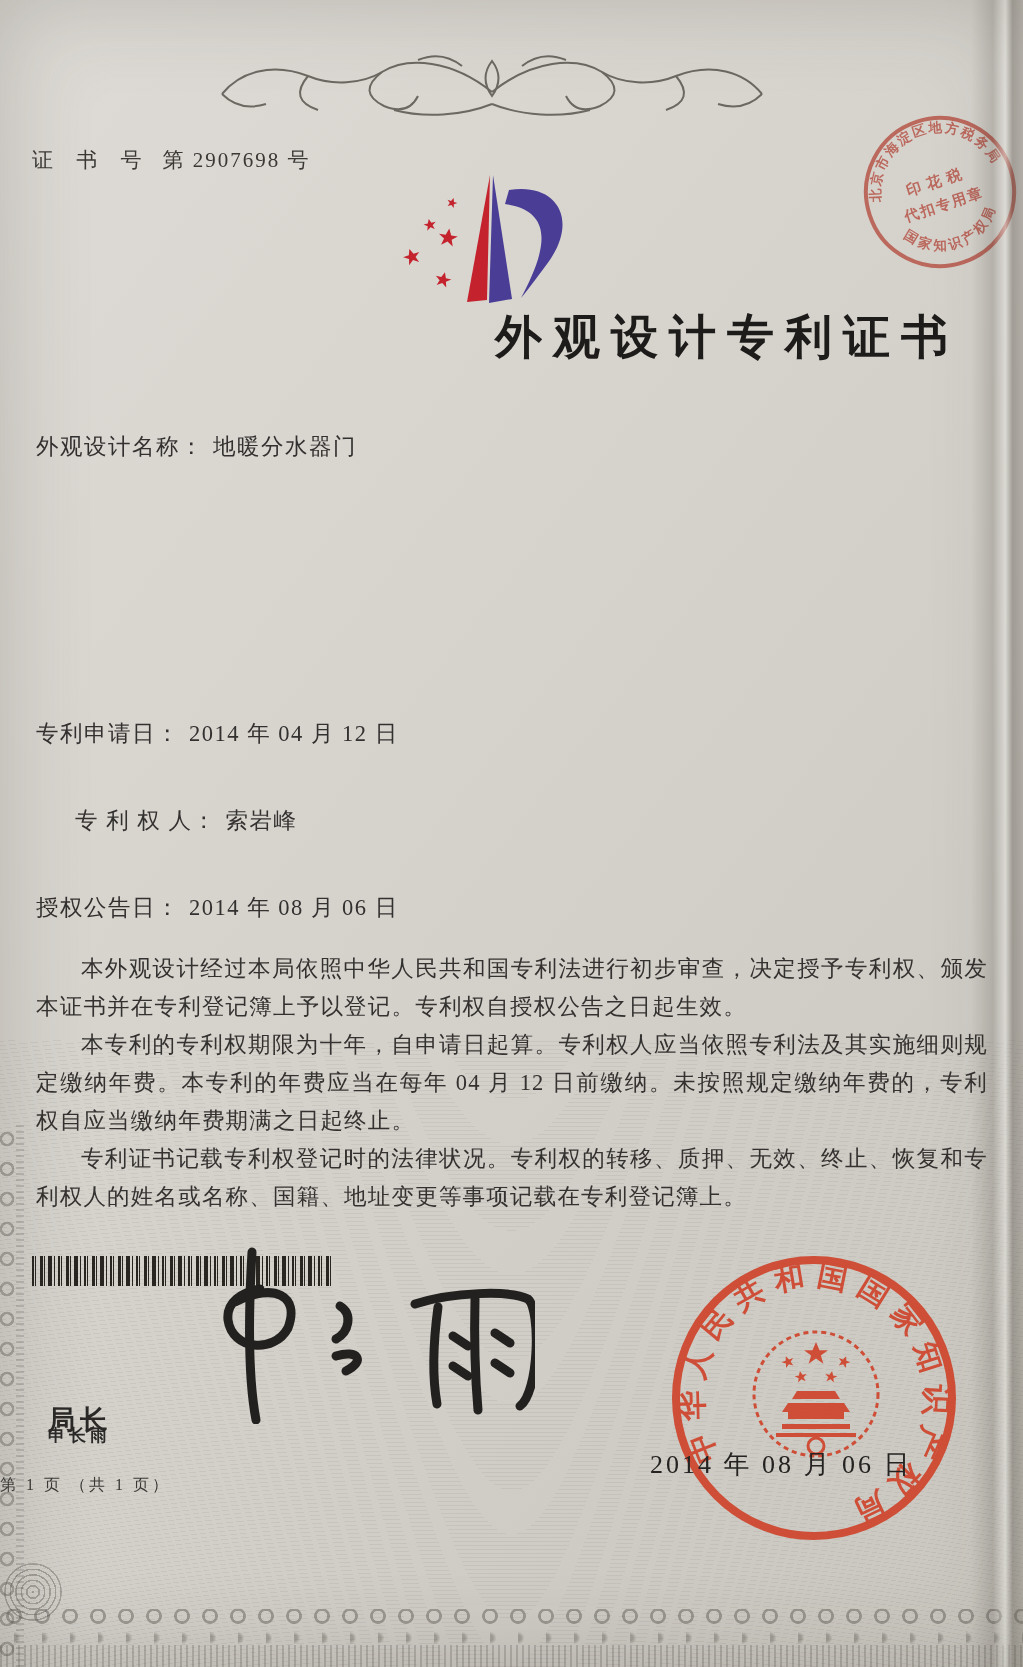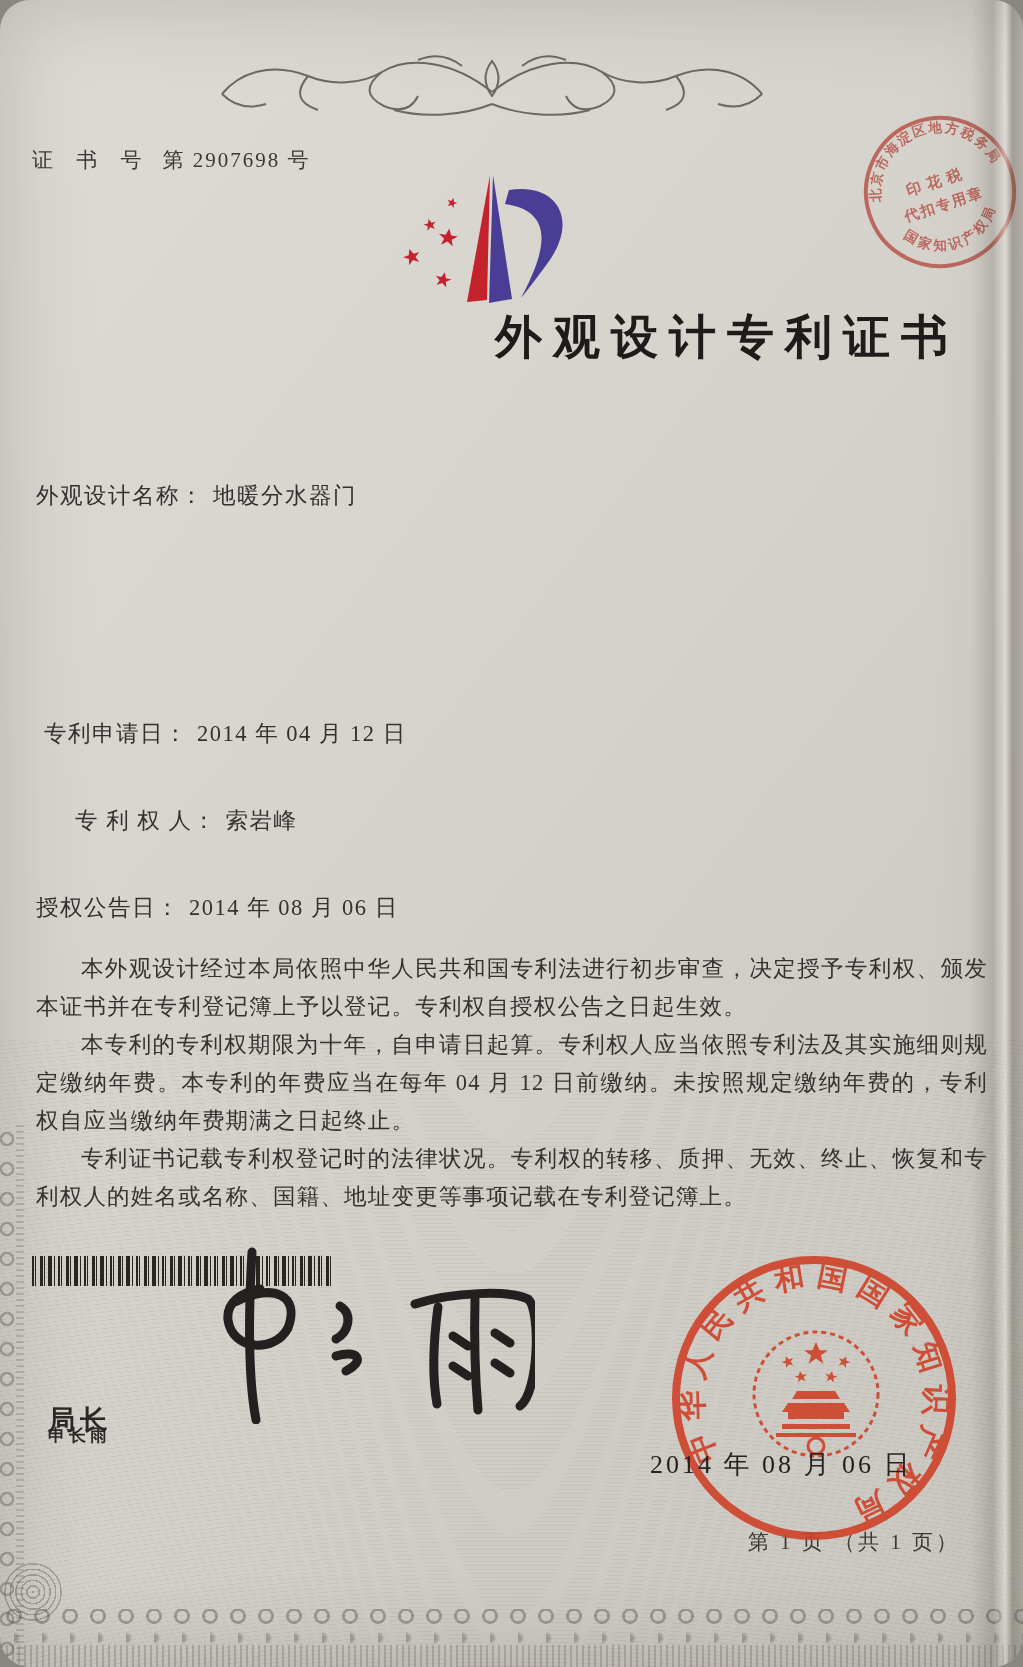--- a/index.html
+++ b/index.html
@@ -1,19 +1,19 @@
 <!DOCTYPE html>
 <html><head>
 <meta charset="utf-8">
 <style>
   html,body{margin:0;padding:0;background:#8a8780;}
   .page{
     position:relative;width:1023px;height:1667px;overflow:hidden;
     background:linear-gradient(128deg,#dedbd6 0%,#d8d5cf 34%,#d2cfc9 62%,#c9c6bf 100%);
-    font-family:"Liberation Serif","DejaVu Serif",serif;color:#2e2c29;border-radius:30px;
+    font-family:"Liberation Serif","DejaVu Serif",serif;color:#2e2c29;
   }
   .waves{position:absolute;left:0;top:1040px;width:100%;height:627px;pointer-events:none;
     background:repeating-radial-gradient(130% 95% at 50% 170%,rgba(108,104,96,.10) 0 1.5px,rgba(0,0,0,0) 1.5px 9px);}
   .lace-bottom{position:absolute;left:0;right:0;bottom:0;height:58px;opacity:.8;pointer-events:none;
     background-image:
       radial-gradient(circle 10px at 14px 7px,rgba(0,0,0,0) 5px,rgba(86,83,77,.55) 5.5px,rgba(86,83,77,.55) 7.5px,rgba(0,0,0,0) 8.2px),
       radial-gradient(circle 8px at 0px 23px,rgba(86,83,77,.45) 3px,rgba(0,0,0,0) 6.5px),
       repeating-linear-gradient(90deg,rgba(86,83,77,.32) 0 2px,rgba(0,0,0,0) 2px 6px);
     background-size:28px 30px,28px 30px,100% 22px;
     background-position:0 0,14px 6px,0 36px;
@@ -38,21 +38,21 @@
 
   .taxstamp{position:absolute;left:860px;top:112px;width:160px;height:160px;transform:rotate(-18deg);opacity:.85;}
 
   .logo{position:absolute;left:395px;top:168px;width:200px;height:140px;}
 
   .title{position:absolute;left:0;top:306px;width:100%;box-sizing:border-box;padding-right:64px;margin:0;
     text-align:right;font-size:47px;font-weight:bold;letter-spacing:11px;color:#1d1c1a;white-space:nowrap;}
 
   .field{position:absolute;left:36px;font-size:22.5px;letter-spacing:1.5px;color:#333130;white-space:nowrap;}
   .field .fvalue{margin-left:9px;}
-  .f1{top:480px;} .f2{top:546px;} .f3{top:632px;} .f4{top:718px;margin-left:8px;} .f5{top:805px;margin-left:39px;} .f6{top:892px;}
+  .f1{top:431px;} .f2{top:546px;} .f3{top:632px;} .f4{top:718px;} .f5{top:805px;margin-left:39px;} .f6{top:892px;}
 
   .bodytext{position:absolute;left:36px;top:950px;width:952px;font-size:22.5px;line-height:38px;
     letter-spacing:1.2px;text-align:justify;color:#343230;}
   .bodytext p{margin:0;text-indent:2em;}
 
   .barcode{position:absolute;left:32px;top:1256px;width:302px;height:30px;opacity:.9;
     background:repeating-linear-gradient(90deg,
       #16130f 0 2px,rgba(0,0,0,0) 2px 3px,
       #16130f 3px 4px,rgba(0,0,0,0) 4px 8px,
       #16130f 8px 11px,rgba(0,0,0,0) 11px 12px,
@@ -60,21 +60,21 @@
       #16130f 16px 20px,rgba(0,0,0,0) 20px 22px,
       #16130f 22px 23px,rgba(0,0,0,0) 23px 26px);}
 
   .director-label{position:absolute;left:48px;top:1402px;font-size:27px;font-weight:bold;letter-spacing:5px;color:#2a2927;}
   .director-name{position:absolute;left:48px;top:1406px;font-size:17px;font-weight:bold;letter-spacing:4px;color:#2a2927;margin-top:18px;}
   .signature{position:absolute;left:190px;top:1244px;width:345px;height:180px;}
 
   .seal{position:absolute;left:664px;top:1248px;width:300px;height:300px;opacity:.9;z-index:5;}
   .sealdate{position:absolute;left:650px;top:1447px;font-size:26px;letter-spacing:3px;color:#242321;z-index:6;white-space:nowrap;}
 
-  .pagefooter{position:absolute;left:0;top:1528px;width:960px;text-align:right;font-size:21px;letter-spacing:3px;color:#3a3834;z-index:4;}
+  .pagefooter{position:absolute;left:0;top:1475px;width:960px;text-align:left;font-size:16px;letter-spacing:3px;color:#3a3834;z-index:4;}
 </style>
 </head>
 <body>
 
 <div class="page">
 
   <div class="waves"></div>
   <div class="lace-bottom"></div>
   <div class="lace-left"></div>
   <div class="rosette"></div>

